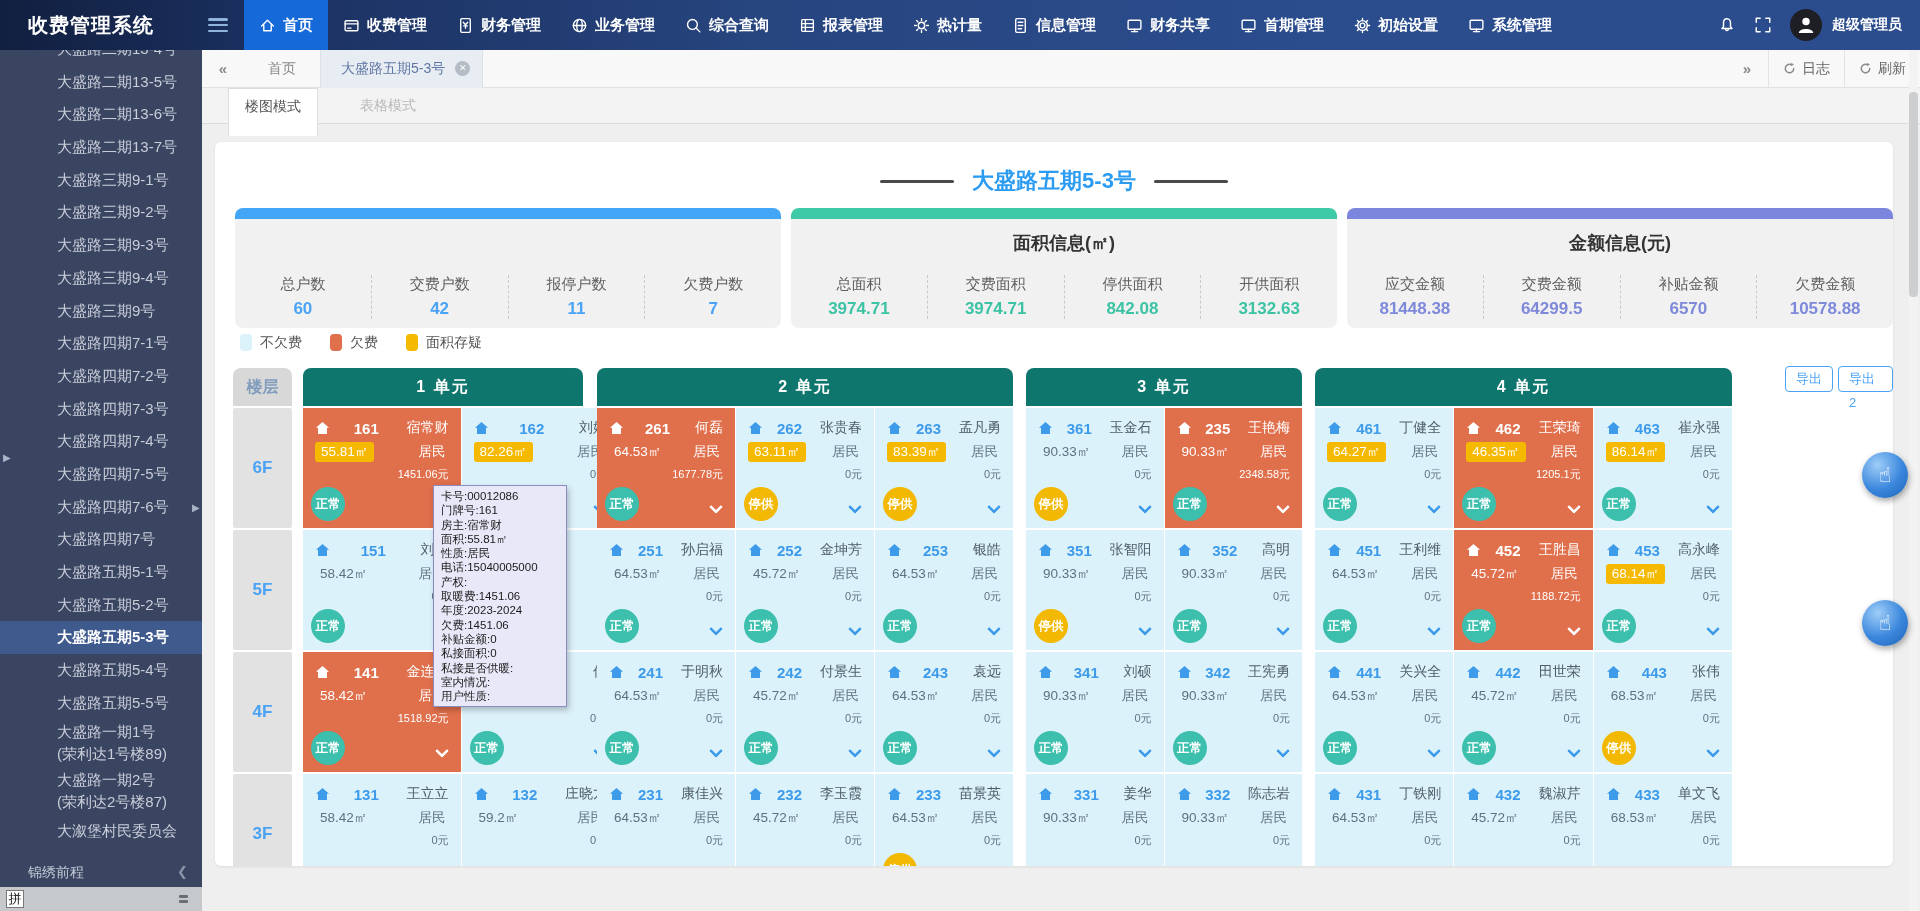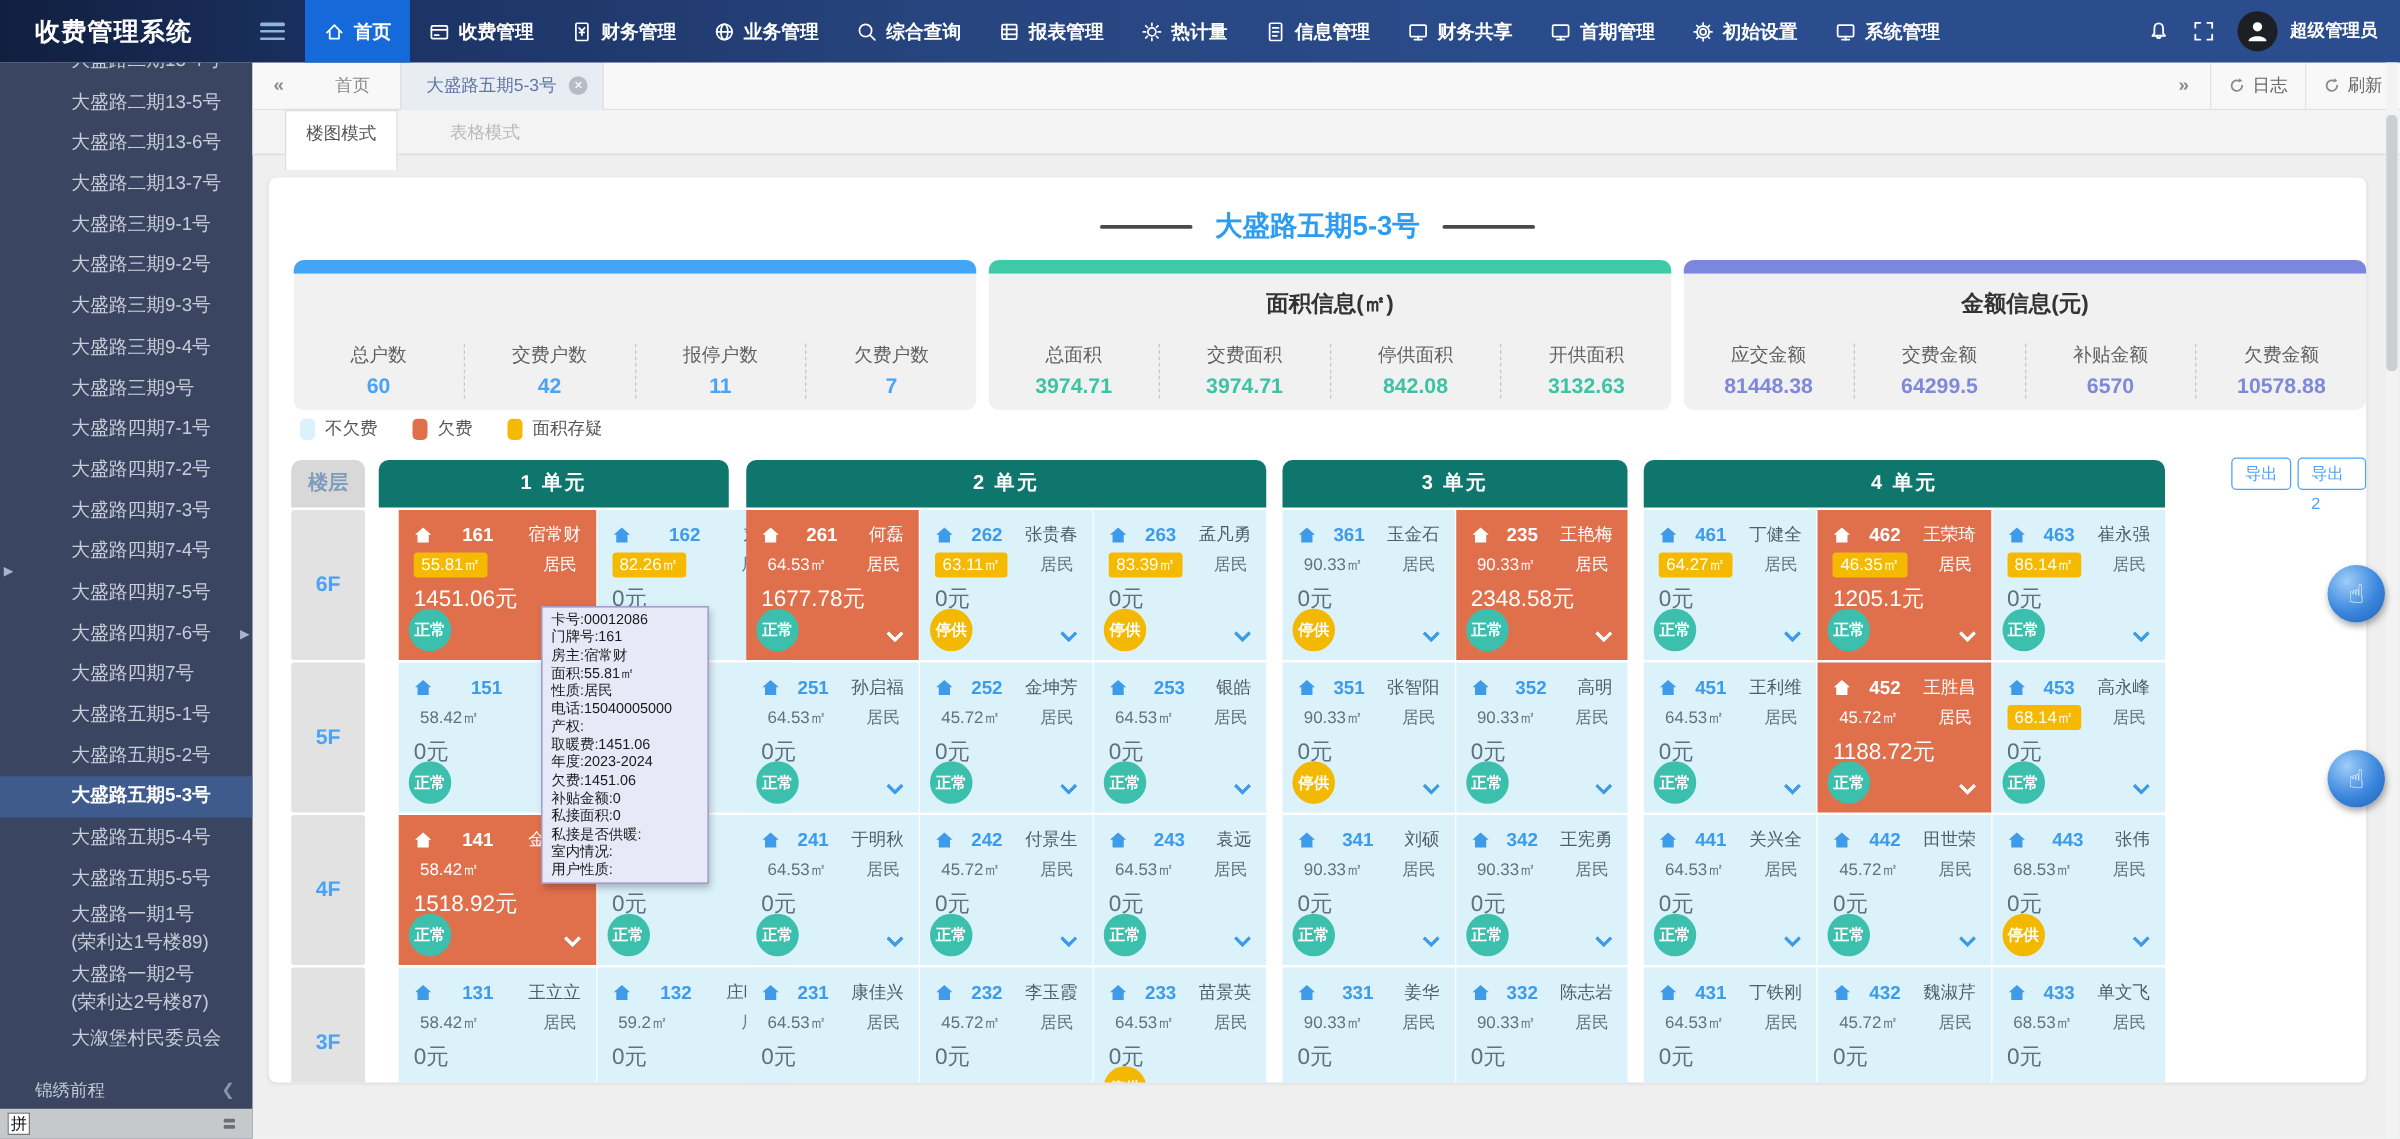--- a/index.html
+++ b/index.html
@@ -62,21 +62,21 @@
   .scard-body{height:109px;background:#f1f1f2;border-radius:0 0 8px 8px;position:relative}
   .scard-title{text-align:center;padding-top:12px;font-size:18px;font-weight:bold;color:#333}
   .scard-cols{position:absolute;left:0;right:0;bottom:9px;display:flex}
   .scol{flex:1;text-align:center}
   .scol+.scol{border-left:1px dashed #c8c8c8}
   .scol .lb{font-size:15px;color:#5f5f5f}
   .scol .vl{margin-top:5px;font-size:17px;font-weight:bold}
 
   
   .legend{position:absolute;left:25px;top:192px;display:flex;align-items:center;gap:28px}
-  .lg-item{display:flex;align-items:flex-end}
+  .lg-item{display:flex;align-items:flex-start}
   .lg-sq{width:12px;height:17px;border-radius:4px}
   .lg-lb{font-size:14px;color:#555;margin-left:8px}
   .expbtn{position:absolute;top:224px;height:26px;padding:0 10px;border:1px solid #4aa3f5;color:#4aa3f5;font-size:13px;border-radius:4px;background:#fff;line-height:24px;cursor:pointer}
 
   
   .gh{position:absolute;top:226px;height:38px;border-radius:8px 8px 0 0;text-align:center;line-height:38px;font-weight:bold;font-size:16px}
   .gh-floor{background:#d8d8d9;color:#7f9cbc}
   .gh-unit{background:#0f766e;color:#fff;letter-spacing:2px}
   .flabel{position:absolute;width:59px;height:120px;background:#e2e2e3;color:#4aa3f5;font-size:17px;font-weight:bold;display:flex;align-items:center;justify-content:center;border-radius:2px}
   .unit-col{position:absolute;top:266px}
@@ -89,21 +89,21 @@
   .red .house{color:#fff}
   .cnum{font-size:15px;font-weight:bold;color:#3d9bea;flex:1;text-align:center;margin-right:4px}
   .cname{font-size:14px;color:#4f5e69;white-space:nowrap}
   .red .cnum,.red .cname{color:#fff}
   .crow2{display:flex;align-items:center;justify-content:space-between;height:22px;margin-top:3px}
   .carea{font-size:13.5px;color:#5d7280;margin-left:5px}
   .carea.badge{background:#f5b900;color:#fff;padding:1px 6px;border-radius:3px;margin-left:0}
   .ctype{font-size:13.5px;color:#5d7280;margin-right:3px}
   .red .carea,.red .ctype{color:#fff}
   .red .carea.badge{color:#fff}
-  .camt{text-align:left;margin-top:4px;font-size:18px;color:#5d7280}
+  .camt{text-align:right;margin-top:4px;font-size:11px;color:#5d7280}
   .red .camt{color:#fff}
   .stat{position:absolute;left:8px;bottom:7px;width:34px;height:34px;border-radius:50%;display:flex;align-items:center;justify-content:center;font-size:12.5px;font-weight:bold;color:#fff}
   .stat.ok{background:#3dbfad}
   .stat.stop{background:#f2b802}
   .chev{position:absolute;right:14px;bottom:16px;width:10px;height:10px;border-right:3px solid #3d9bea;border-bottom:3px solid #3d9bea;transform:rotate(45deg);border-radius:1px}
   .red .chev{border-color:#fff}
 
   
   .tooltip{position:absolute;left:433px;top:485px;width:134px;z-index:70;background:#e9e8f8;border:1px solid #8c8cc0;
     padding:3px 7px;font-size:11.5px;line-height:14.3px;color:#1b1b1b;box-shadow:2px 3px 6px rgba(0,0,0,.25)}
@@ -426,21 +426,21 @@
     <div id="grid">
         <div class="gh gh-floor" style="left: 18px; width: 59px;">楼层</div>
         <div class="gh gh-unit" style="left: 88px; width: 280px;">1 单元</div>
         <div class="gh gh-unit" style="left: 382px; width: 416px;">2 单元</div>
         <div class="gh gh-unit" style="left: 811px; width: 276px;">3 单元</div>
         <div class="gh gh-unit" style="left: 1100px; width: 417px;">4 单元</div>
         <div class="flabel" style="left: 18px; top: 266px;">6F</div>
         <div class="flabel" style="left: 18px; top: 388px;">5F</div>
         <div class="flabel" style="left: 18px; top: 510px;">4F</div>
         <div class="flabel" style="left: 18px; top: 632px;">3F</div>
-        <div class="unit-col" style="left: 104px; width: 316px;">
+        <div class="unit-col" style="left: 88px; width: 316px;">
           <div class="grow">
             <div class="cell red">
               <div class="crow1">
             <span class="house">
                   <svg viewBox="0 0 16 15">
                     <path d="M8 1 L15 7.2 H12.8 V14 H3.2 V7.2 H1 Z" fill="currentColor"></path>
                   </svg>
                 </span>
             <span class="cnum">161</span>
             <span class="cname">宿常财</span>

